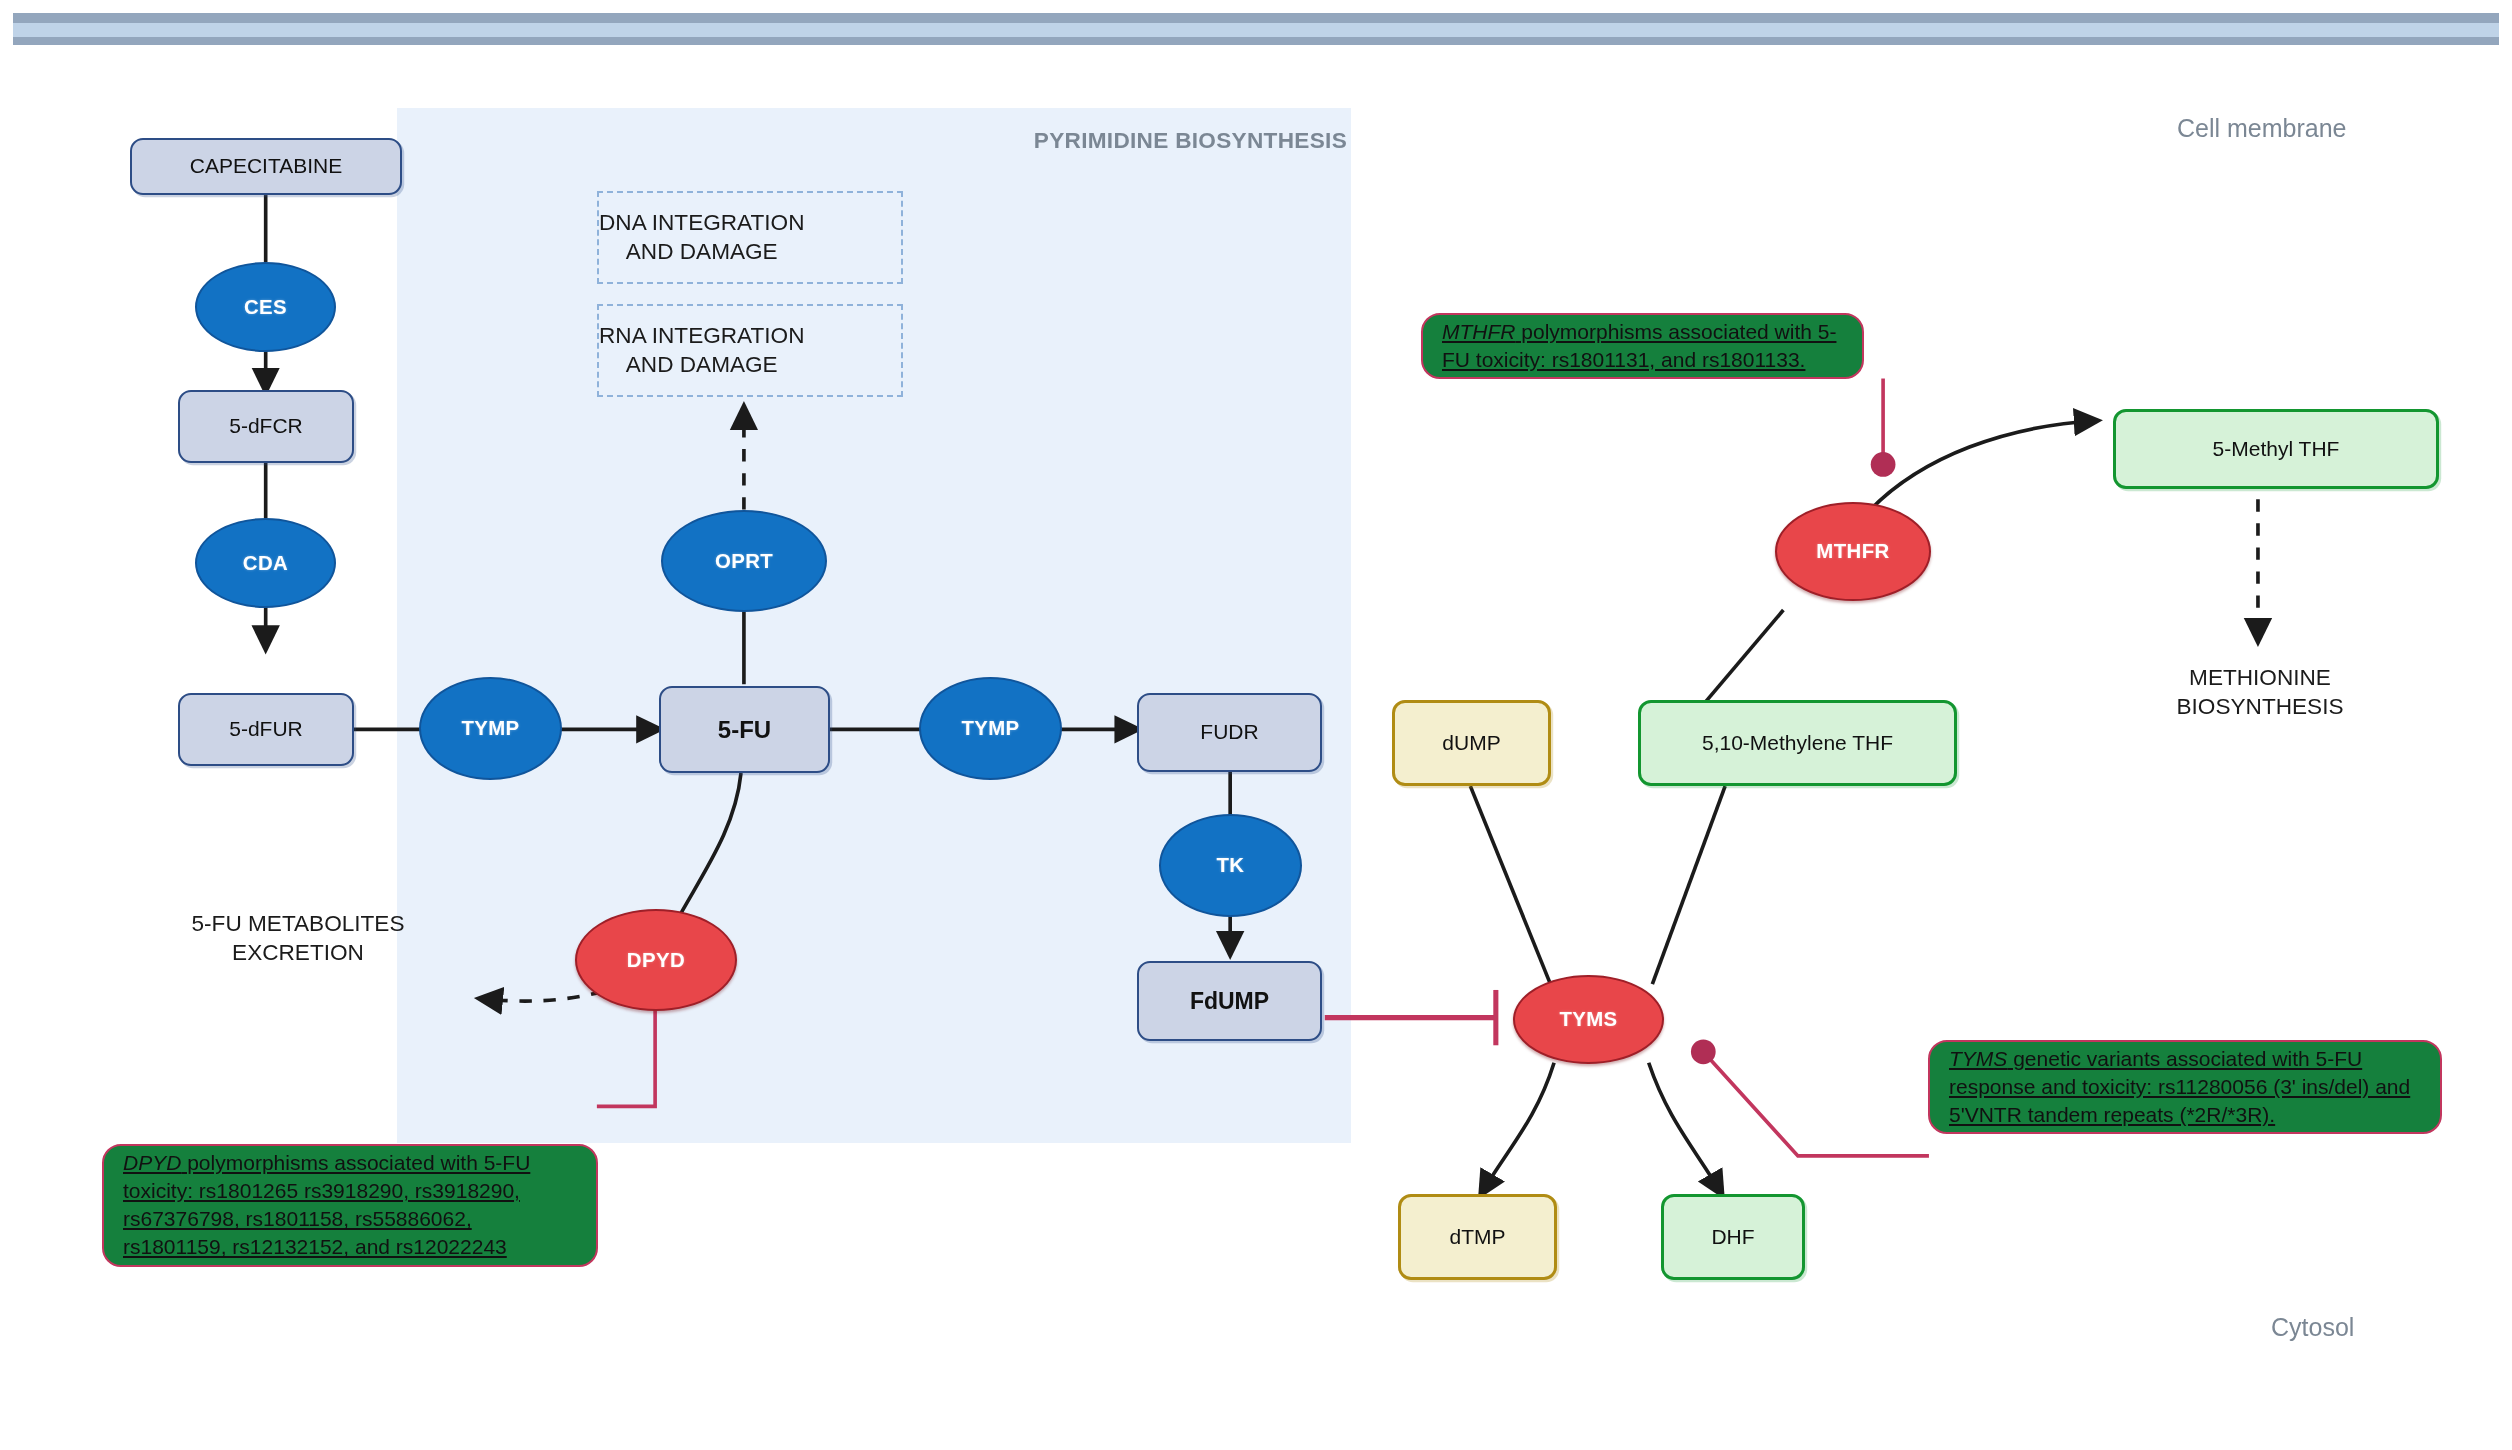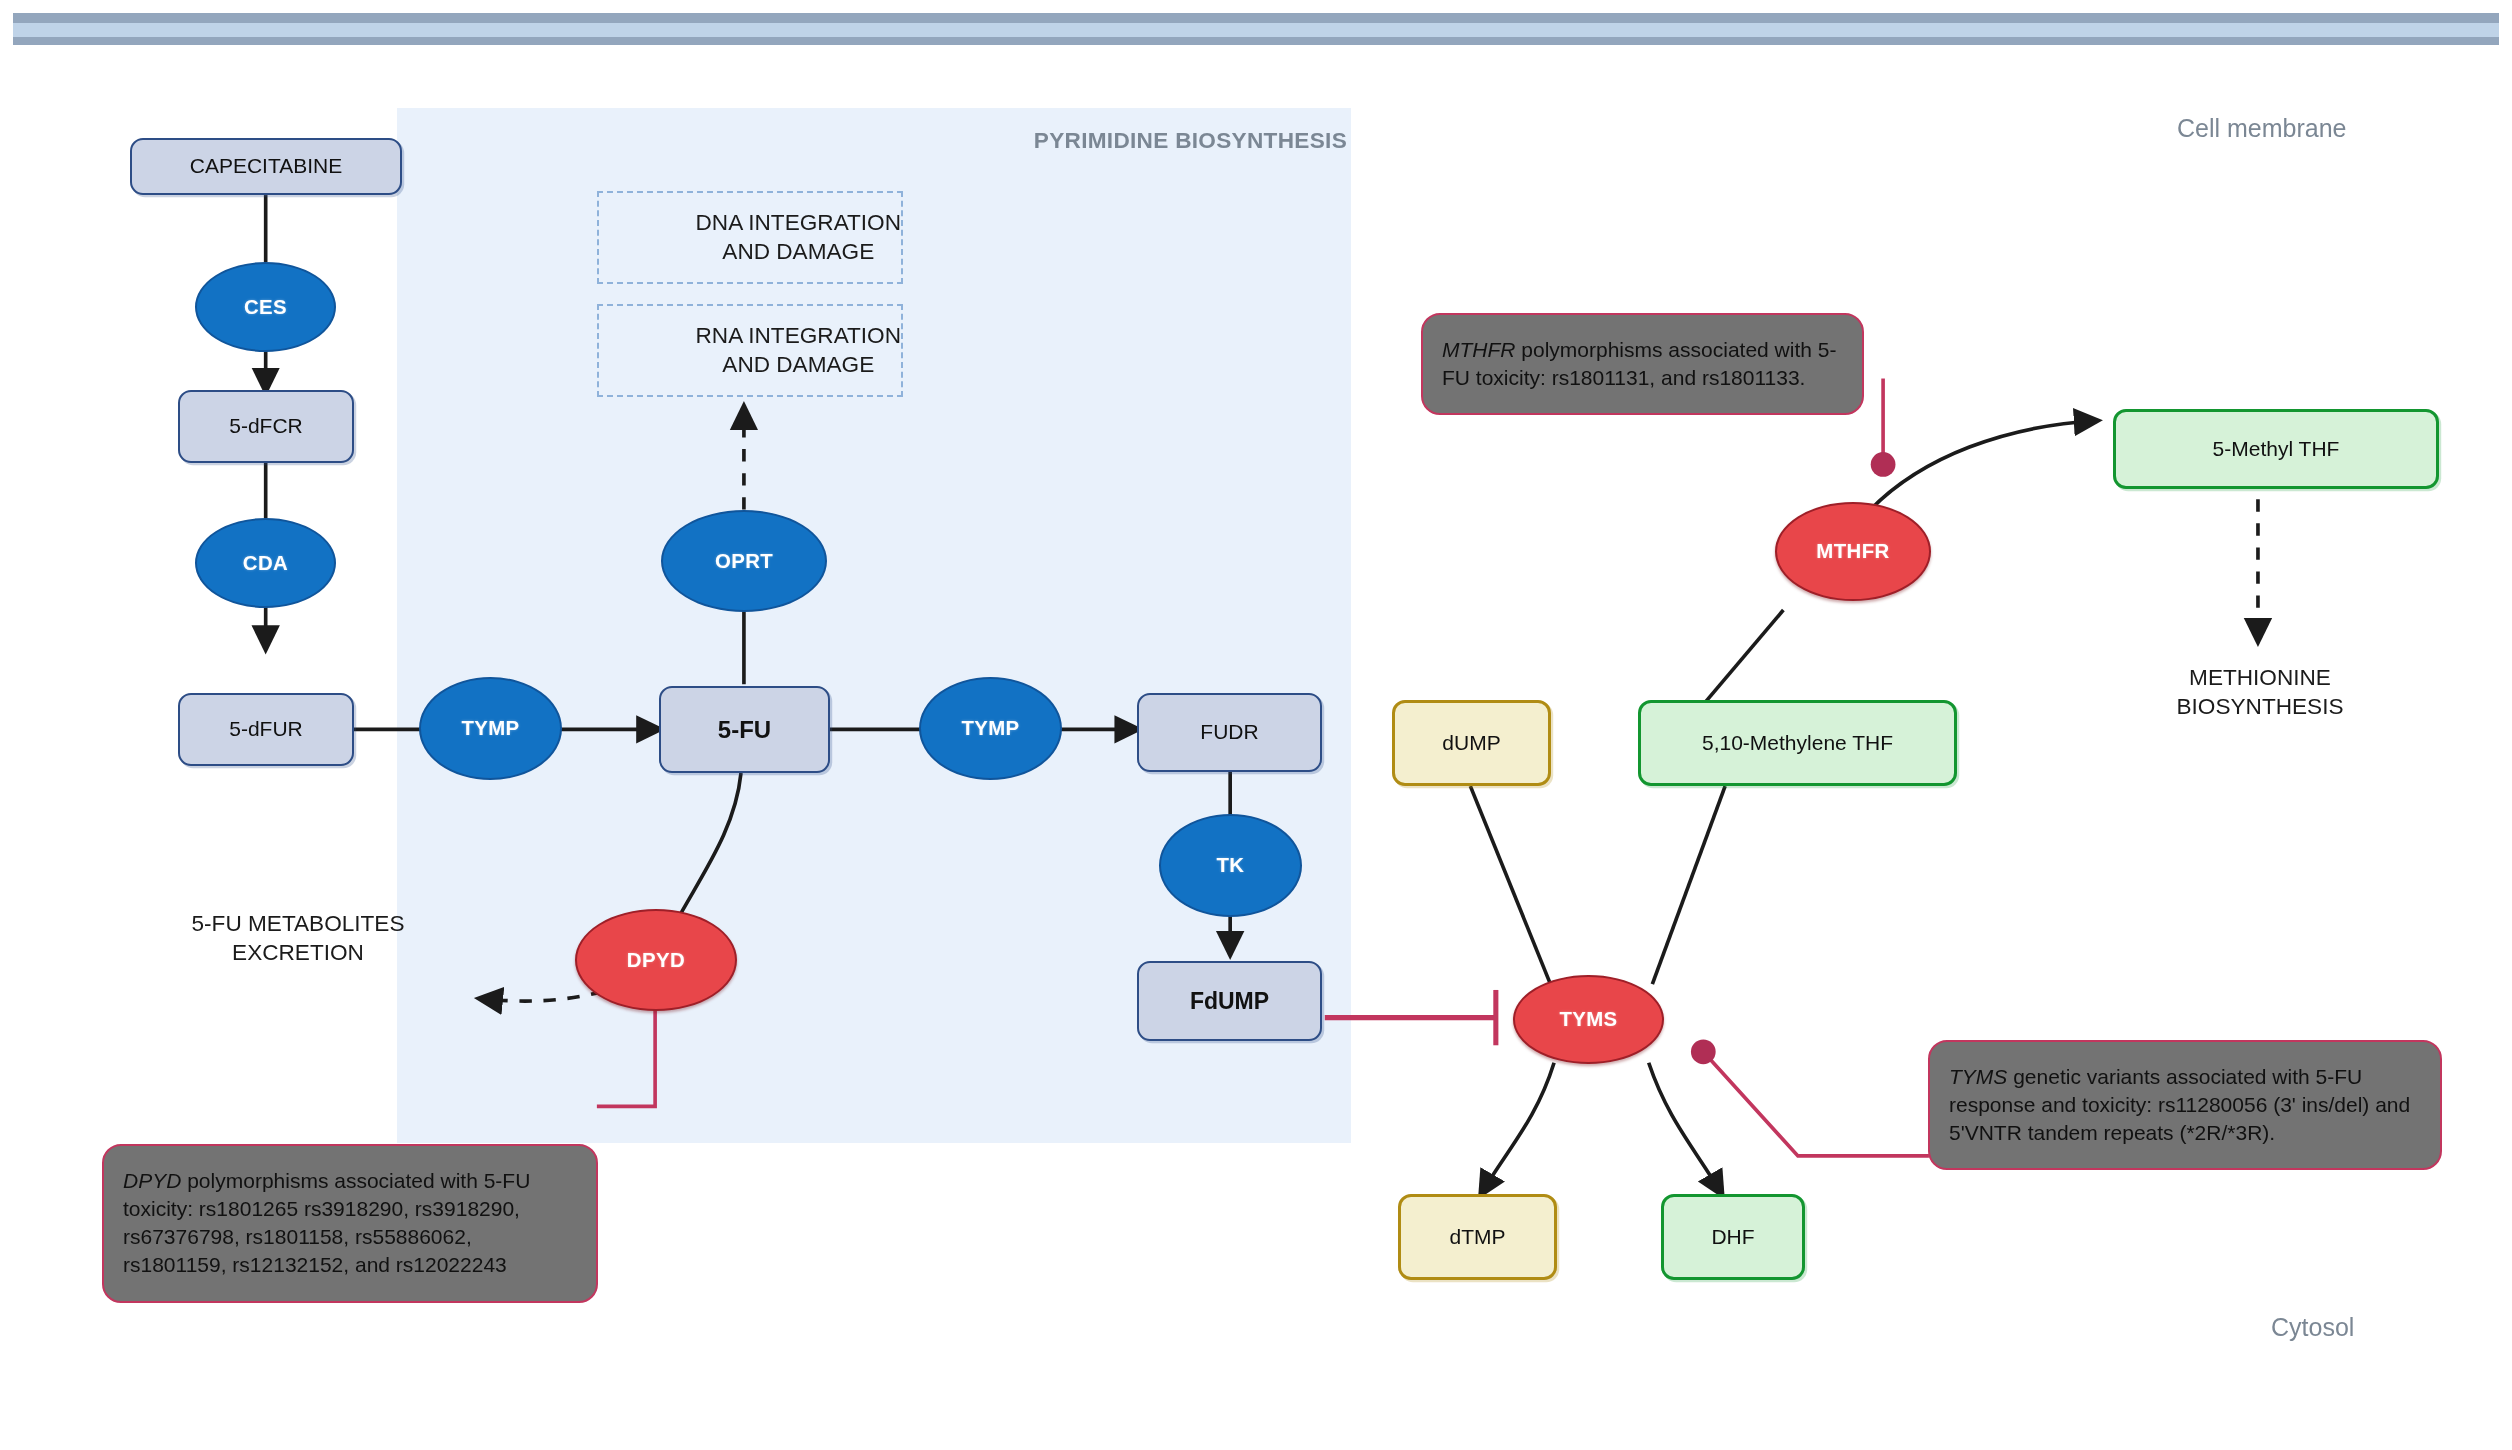--- a/index.html
+++ b/index.html
@@ -35,32 +35,32 @@
   
   .ellipse{position:absolute;box-sizing:border-box;display:flex;align-items:center;
     justify-content:center;border-radius:50%;color:#ffffff;font-weight:700;
     font-size:20.4px;letter-spacing:0.4px;text-shadow:0 0 2.9px rgba(255,255,255,.35);}
   .el-blue{background:#1272c4;border:2.9px solid #10559b;}
   .el-red{background:#e8464a;border:2.9px solid #9e1f28;
     box-shadow:0 2.2px 2.9px rgba(120,20,25,.35);}
 
   
   .dashbox{position:absolute;box-sizing:border-box;border:2.9px dashed #8fb2da;
-    display:flex;align-items:center;justify-content:flex-end;text-align:center;
+    display:flex;align-items:center;justify-content:flex-start;text-align:center;
     font-size:22.6px;color:#1b1b1b;line-height:1.25;background:transparent;}
 
   
   .plainlabel{position:absolute;text-align:center;font-size:22.6px;color:#1b1b1b;
     line-height:1.28;}
   .cornerlabel{position:absolute;font-size:25px;color:#7b8794;}
 
   
-  .callout{position:absolute;box-sizing:border-box;background:#737373;
-    border:2.9px solid #c2365e;border-radius:19px;padding:21px 19px;
-    font-size:21px;line-height:1.34;color:#111111;}
+  .callout{position:absolute;box-sizing:border-box;background:#15803d;
+    border:2.9px solid #c2365e;border-radius:19px;padding:3px 19px;
+    font-size:21px;line-height:1.34;color:#111111;text-decoration:underline;}
   .callout i{font-style:italic;font-weight:400;}
 
   svg.wires{position:absolute;left:0;top:0;width:2512px;height:1450px;
     pointer-events:none;}
 </style>
 </head>
 <body>
 
 <div id="stage">
 

